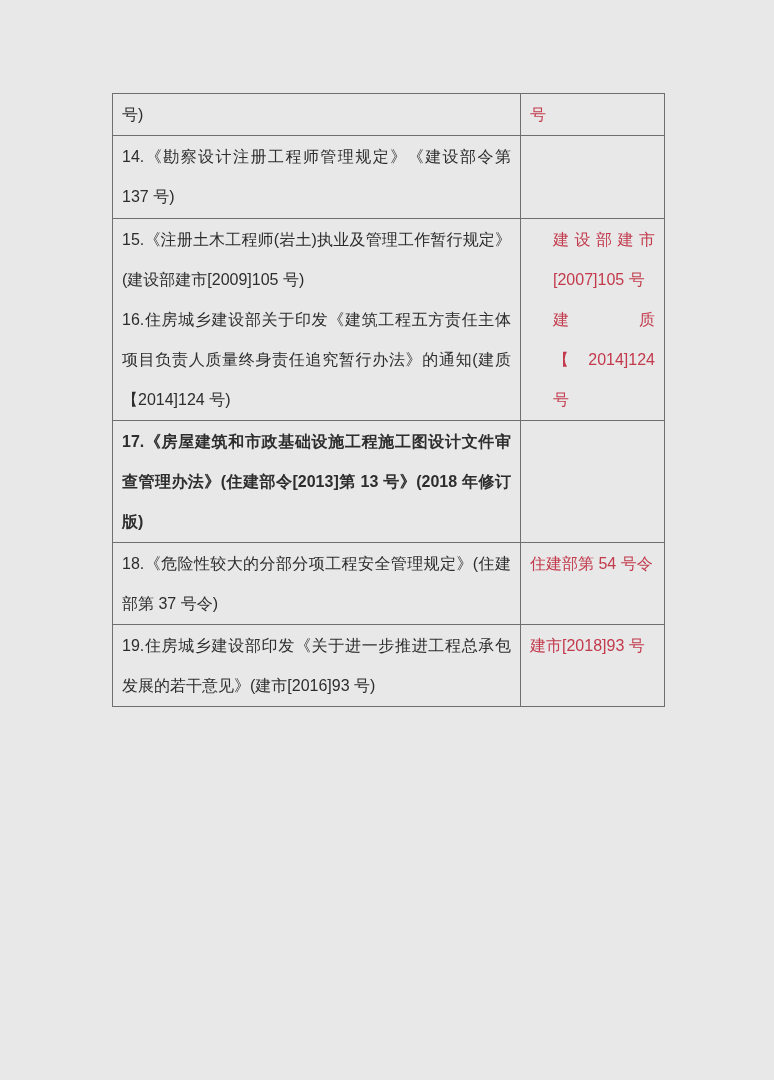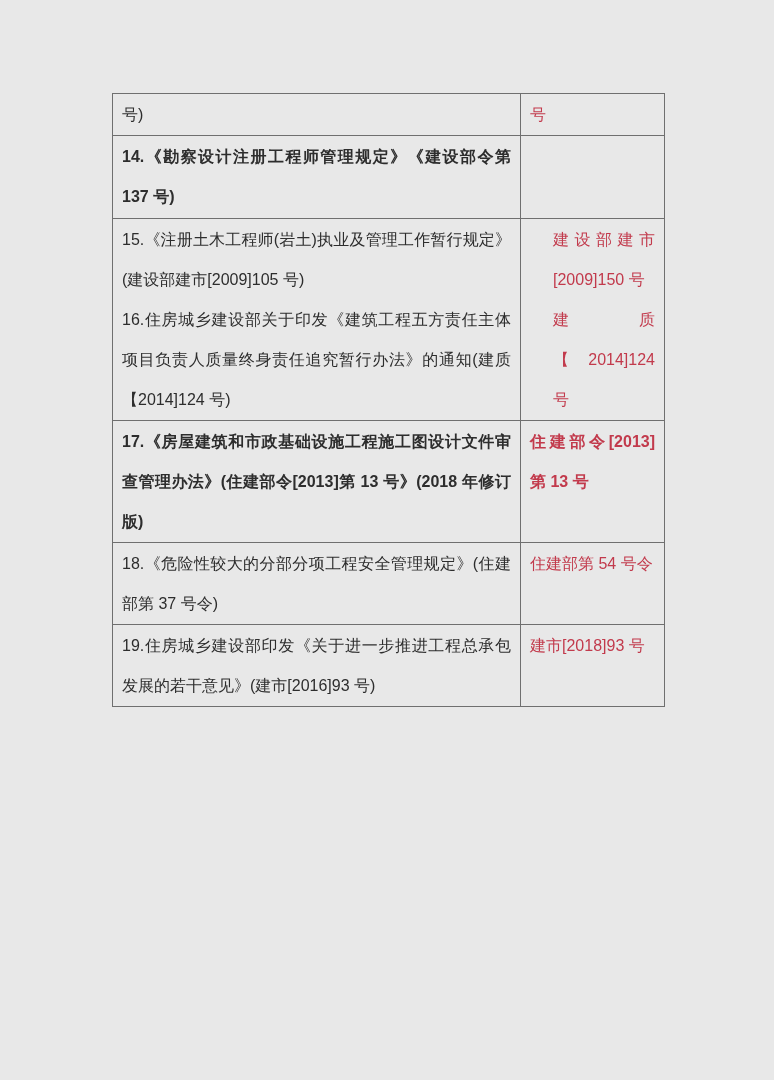--- a/index.html
+++ b/index.html
@@ -17,21 +17,21 @@
     border:1px solid #6f6f6f;
     box-sizing:border-box;
   }
   .tr{
     display:flex;
     border-bottom:1px solid #6f6f6f;
     box-sizing:border-box;
   }
   .tr:last-child{border-bottom:none;}
   .tr.r1{min-height:41px;}
-  .tr.r2{min-height:83px;font-weight:bold;}
+  .tr.r2{min-height:83px;}
   .tr.r3{min-height:200px;gap:23px;}
   .tr.r4{min-height:82px;font-weight:bold;}
   .tr.r5{min-height:80px;}
   .tr.r6{min-height:80px;}
   .td{
     box-sizing:border-box;
     padding:1px 9px 0 9px;
     font-size:16px;
     line-height:40px;
     color:#2d2d2d;
@@ -68,31 +68,28 @@
       <p>14.《勘察设计注册工程师管理规定》《建设部令第 137 号)</p>
     </div>
   </div>
 
   <div class="tr r3">
     <div class="td left">
       <p>15.《注册土木工程师(岩土)执业及管理工作暂行规定》(建设部建市[2009]105 号)</p>
       <p>16.住房城乡建设部关于印发《建筑工程五方责任主体项目负责人质量终身责任追究暂行办法》的通知(建质【2014]124 号)</p>
     </div>
     <div class="td right">
-      <p>建设部建市[2009]150 号</p>
+      <p>建设部建市[2007]105 号</p>
       <p>建质【2014]124 号</p>
     </div>
   </div>
 
   <div class="tr r4">
     <div class="td left">
       <p>17.《房屋建筑和市政基础设施工程施工图设计文件审查管理办法》(住建部令[2013]第 13 号》(2018 年修订版)</p>
-    </div>
-    <div class="td right">
-      <p>住建部令[2013]第 13 号</p>
     </div>
   </div>
 
   <div class="tr r5">
     <div class="td left">
       <p>18.《危险性较大的分部分项工程安全管理规定》(住建部第 37 号令)</p>
     </div>
     <div class="td right">
       <p>住建部第 54 号令</p>
     </div>

